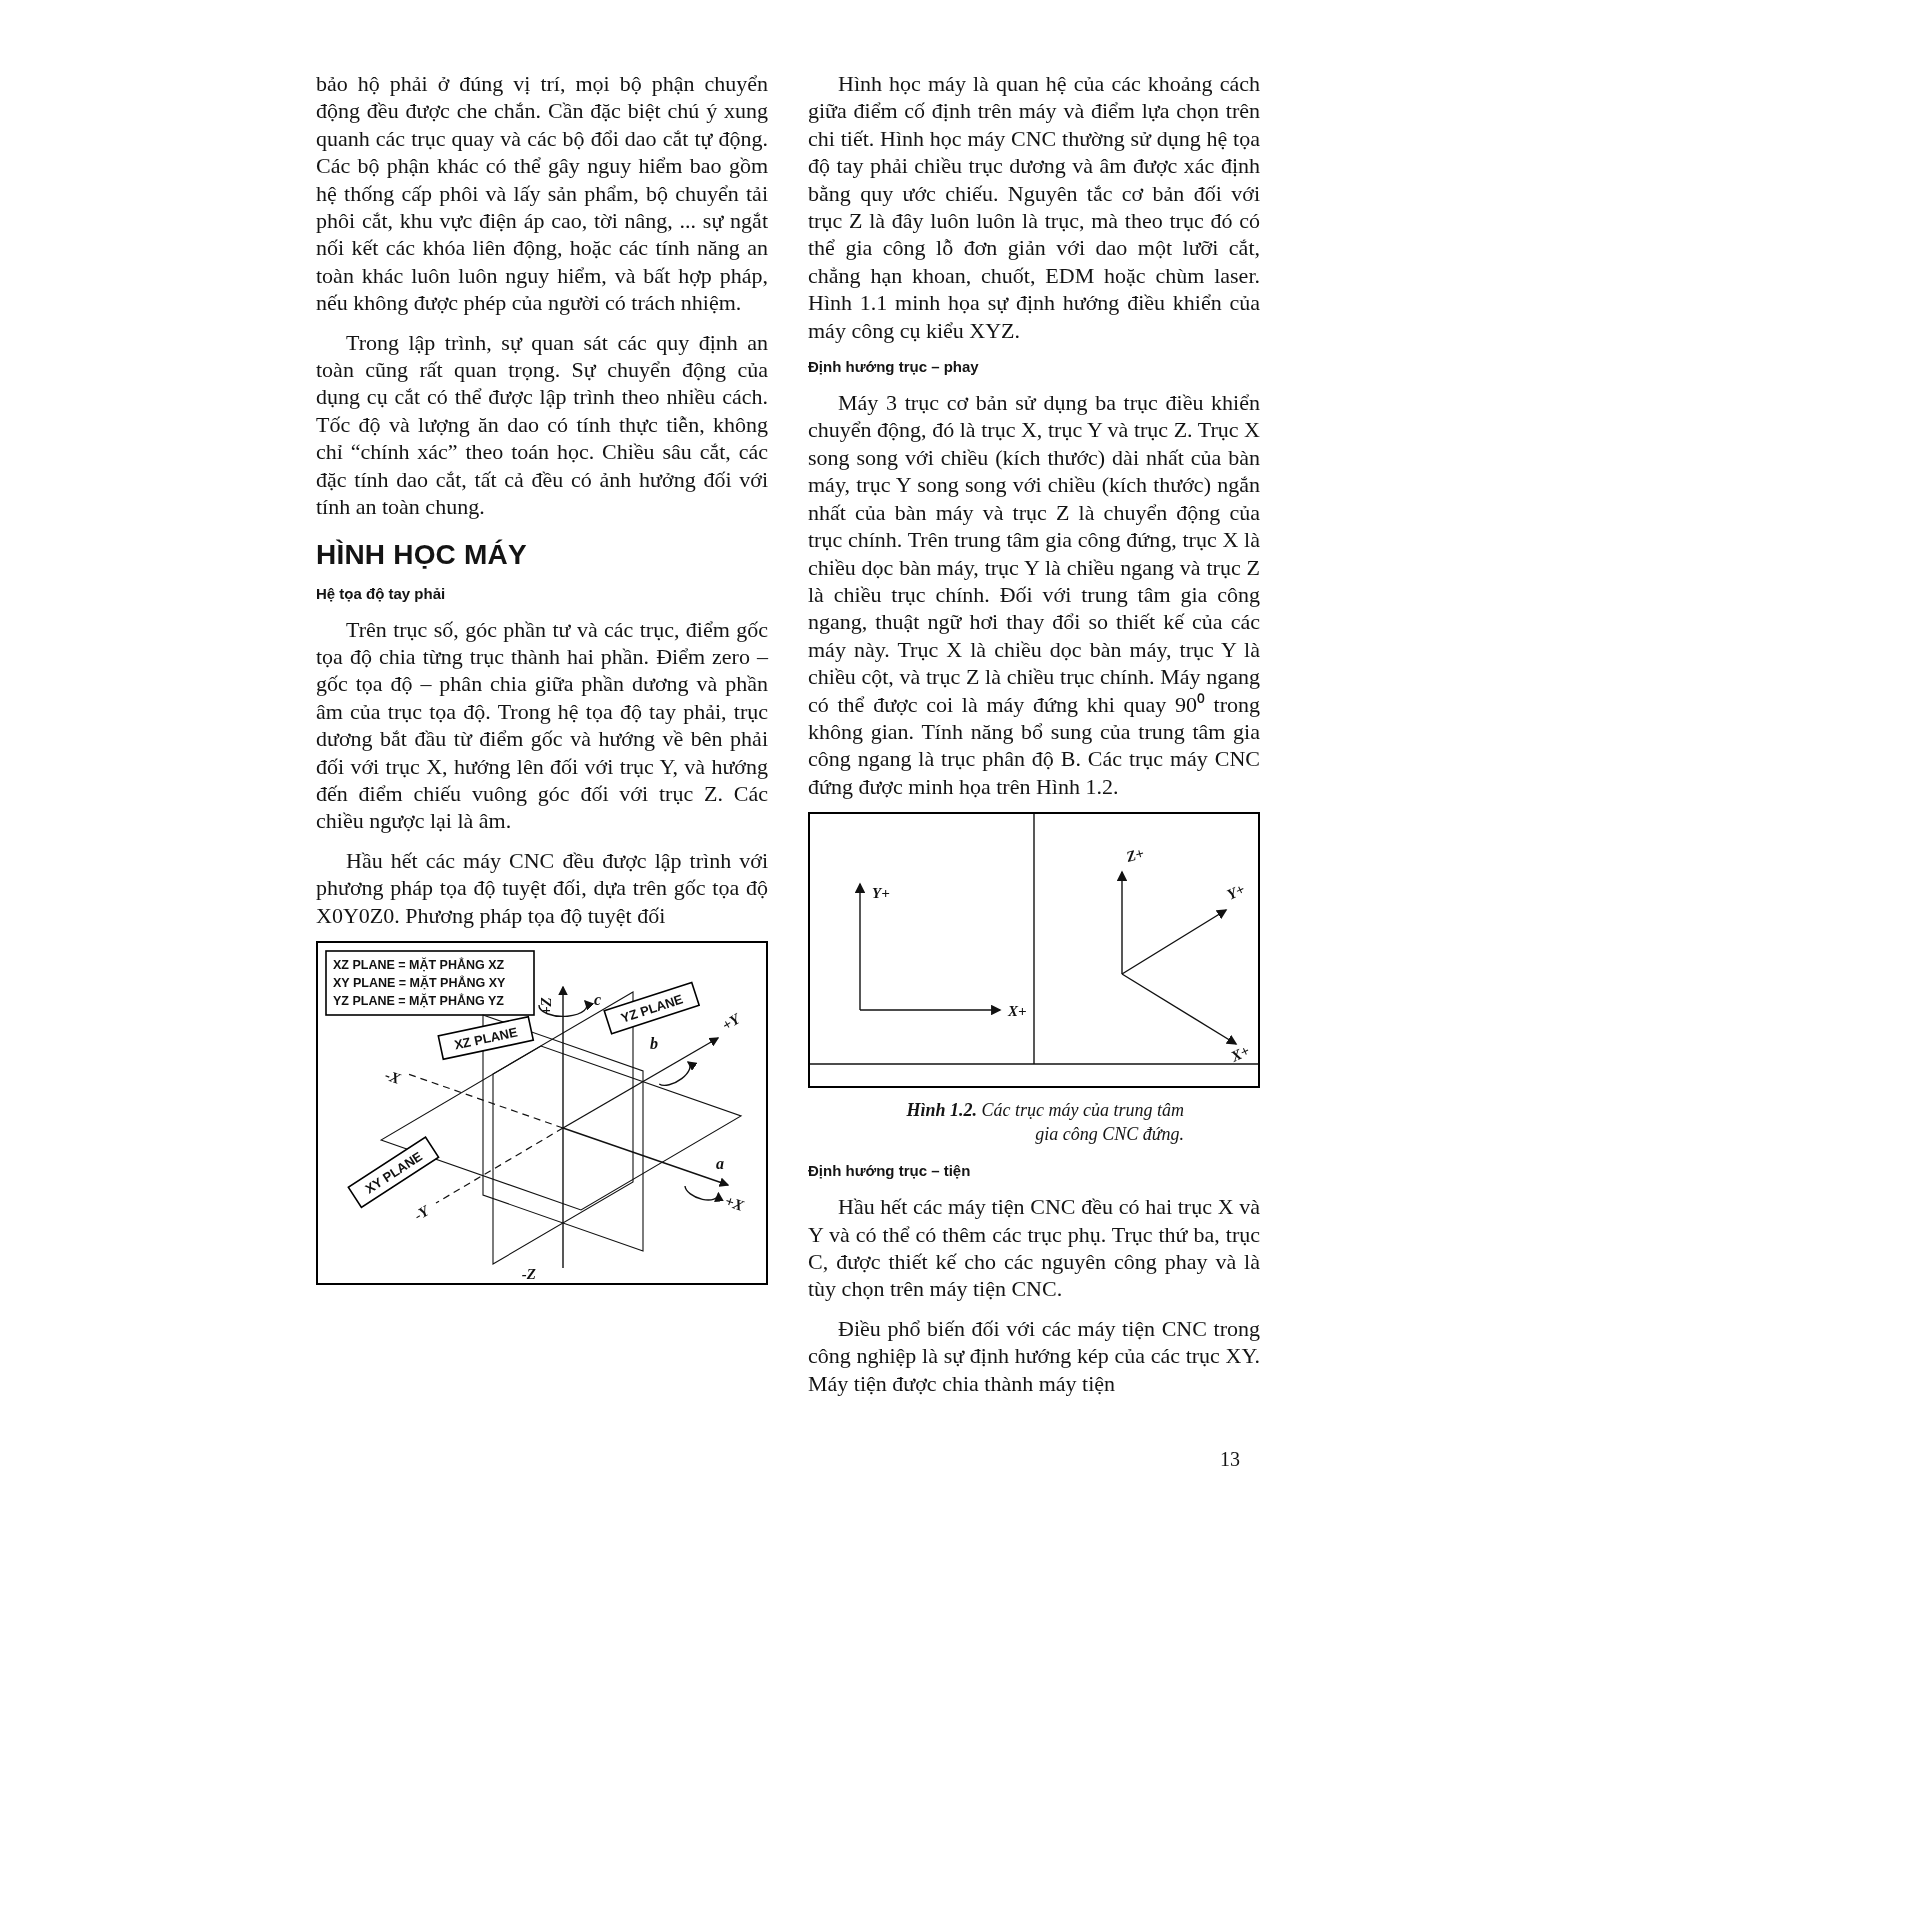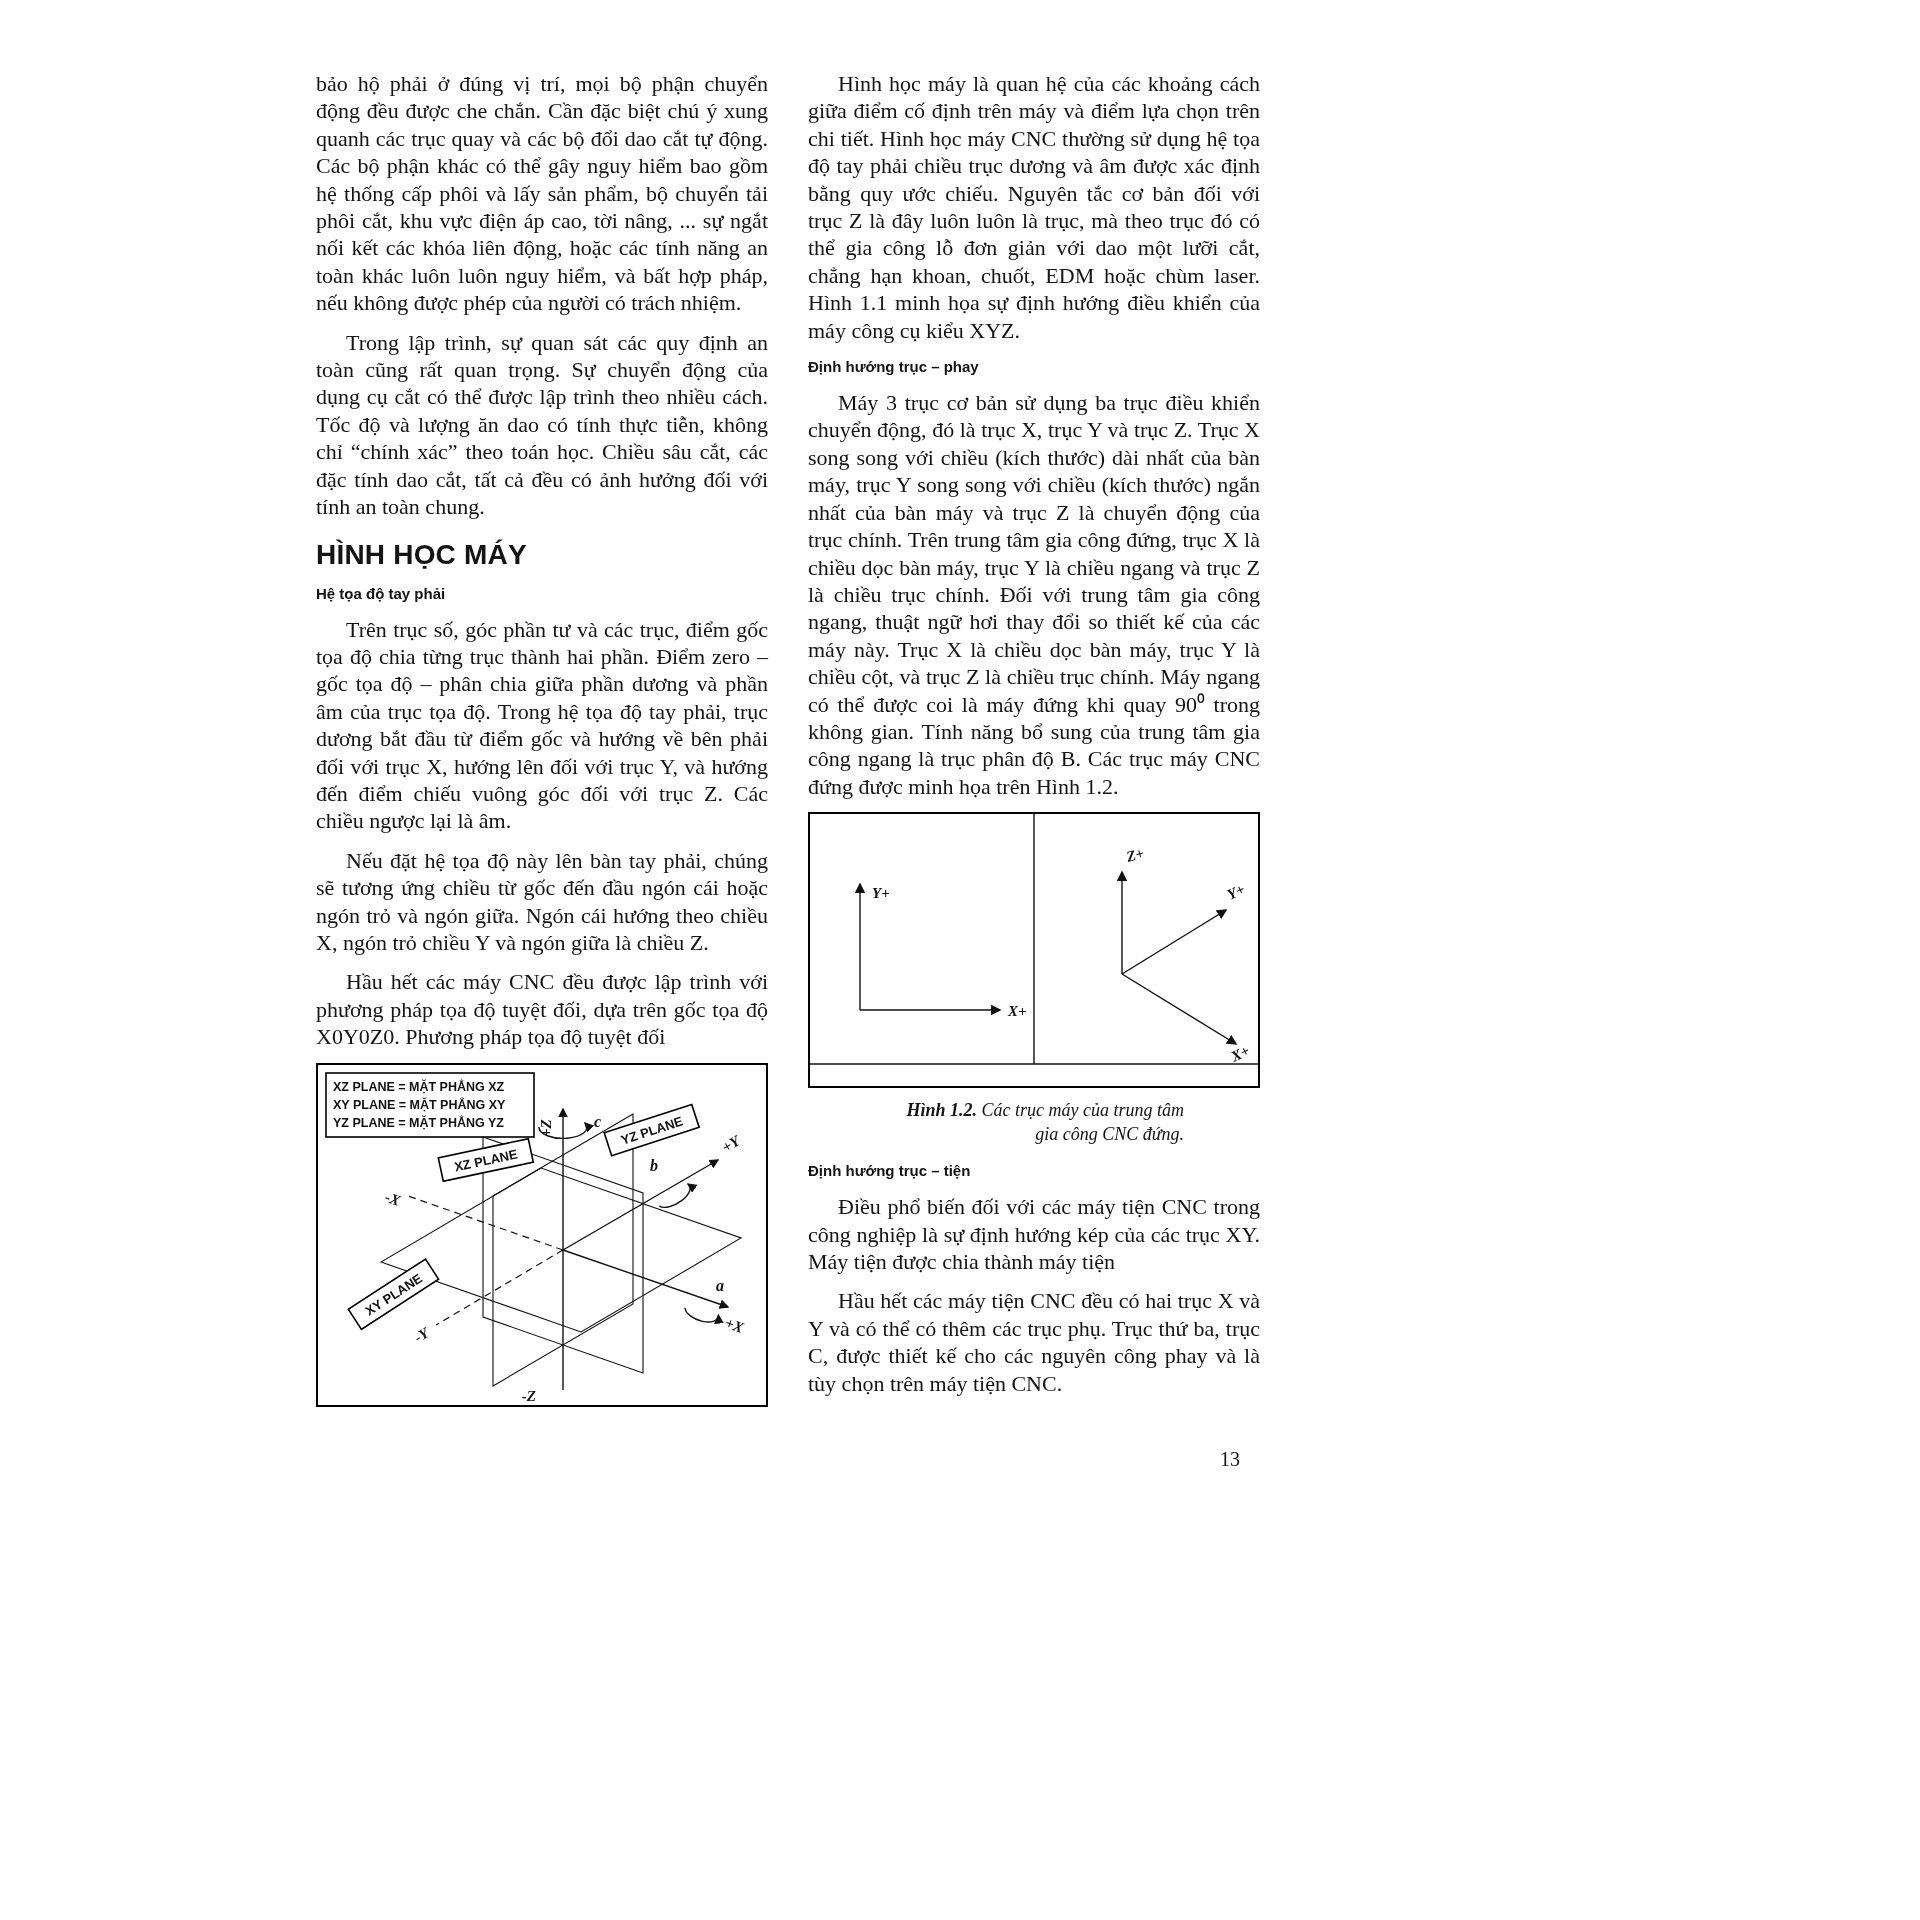--- a/index.html
+++ b/index.html
@@ -65,21 +65,20 @@
 <body>
 
 <div class="content">
 
   <div class="col">
     <p class="body">bảo hộ phải ở đúng vị trí, mọi bộ phận chuyển động đều được che chắn. Cần đặc biệt chú ý xung quanh các trục quay và các bộ đổi dao cắt tự động. Các bộ phận khác có thể gây nguy hiểm bao gồm hệ thống cấp phôi và lấy sản phẩm, bộ chuyển tải phôi cắt, khu vực điện áp cao, tời nâng, ... sự ngắt nối kết các khóa liên động, hoặc các tính năng an toàn khác luôn luôn nguy hiểm, và bất hợp pháp, nếu không được phép của người có trách nhiệm.</p>
     <p class="body indent">Trong lập trình, sự quan sát các quy định an toàn cũng rất quan trọng. Sự chuyển động của dụng cụ cắt có thể được lập trình theo nhiều cách. Tốc độ và lượng ăn dao có tính thực tiễn, không chỉ “chính xác” theo toán học. Chiều sâu cắt, các đặc tính dao cắt, tất cả đều có ảnh hưởng đối với tính an toàn chung.</p>
     <h2 class="main">HÌNH HỌC MÁY</h2>
     <h3 class="sub">Hệ tọa độ tay phải</h3>
     <p class="body indent">Trên trục số, góc phần tư và các trục, điểm gốc tọa độ chia từng trục thành hai phần. Điểm zero – gốc tọa độ – phân chia giữa phần dương và phần âm của trục tọa độ. Trong hệ tọa độ tay phải, trục dương bắt đầu từ điểm gốc và hướng về bên phải đối với trục X, hướng lên đối với trục Y, và hướng đến điểm chiếu vuông góc đối với trục Z. Các chiều ngược lại là âm.</p>
-    <p class="body indent">Nếu đặt hệ tọa độ này lên bàn tay phải, chúng sẽ tương ứng chiều từ gốc đến đầu ngón cái hoặc ngón trỏ và ngón giữa. Ngón cái hướng theo chiều X, ngón trỏ chiều Y và ngón giữa là chiều Z.</p>
     <p class="body indent">Hầu hết các máy CNC đều được lập trình với phương pháp tọa độ tuyệt đối, dựa trên gốc tọa độ X0Y0Z0. Phương pháp tọa độ tuyệt đối</p>
 
     <div class="figure">
       <svg width="448" height="340" viewBox="0 0 448 340">
         <defs>
           <marker id="arr" viewBox="0 0 10 10" refX="8.5" refY="5" markerWidth="7" markerHeight="7" orient="auto-start-reverse">
             <path d="M0,0 L10,5 L0,10 z" fill="#111"></path>
           </marker>
         </defs>
 
@@ -160,19 +159,19 @@
         <text class="ax" transform="translate(318,48) rotate(-15)">Z+</text>
         <text class="ax" transform="translate(420,86) rotate(-25)">Y+</text>
         <text class="ax" transform="translate(424,248) rotate(-25)">X+</text>
       </svg>
     </div>
     <div class="caption" style="max-width:300px;">
       <span class="cap-b">Hình 1.2.</span><span> Các trục máy của trung tâm gia công CNC đứng.</span>
     </div>
 
     <h3 class="sub">Định hướng trục – tiện</h3>
+    <p class="body indent">Hầu hết các máy tiện CNC đều có hai trục X và Y và có thể có thêm các trục phụ. Trục thứ ba, trục C, được thiết kế cho các nguyên công phay và là tùy chọn trên máy tiện CNC.</p>
     <p class="body indent">Điều phổ biến đối với các máy tiện CNC trong công nghiệp là sự định hướng kép của các trục XY. Máy tiện được chia thành máy tiện</p>
-    <p class="body indent">Hầu hết các máy tiện CNC đều có hai trục X và Y và có thể có thêm các trục phụ. Trục thứ ba, trục C, được thiết kế cho các nguyên công phay và là tùy chọn trên máy tiện CNC.</p>
   </div>
 
 </div>
 
 <div class="pagenum">13</div>
 
 </body></html>

